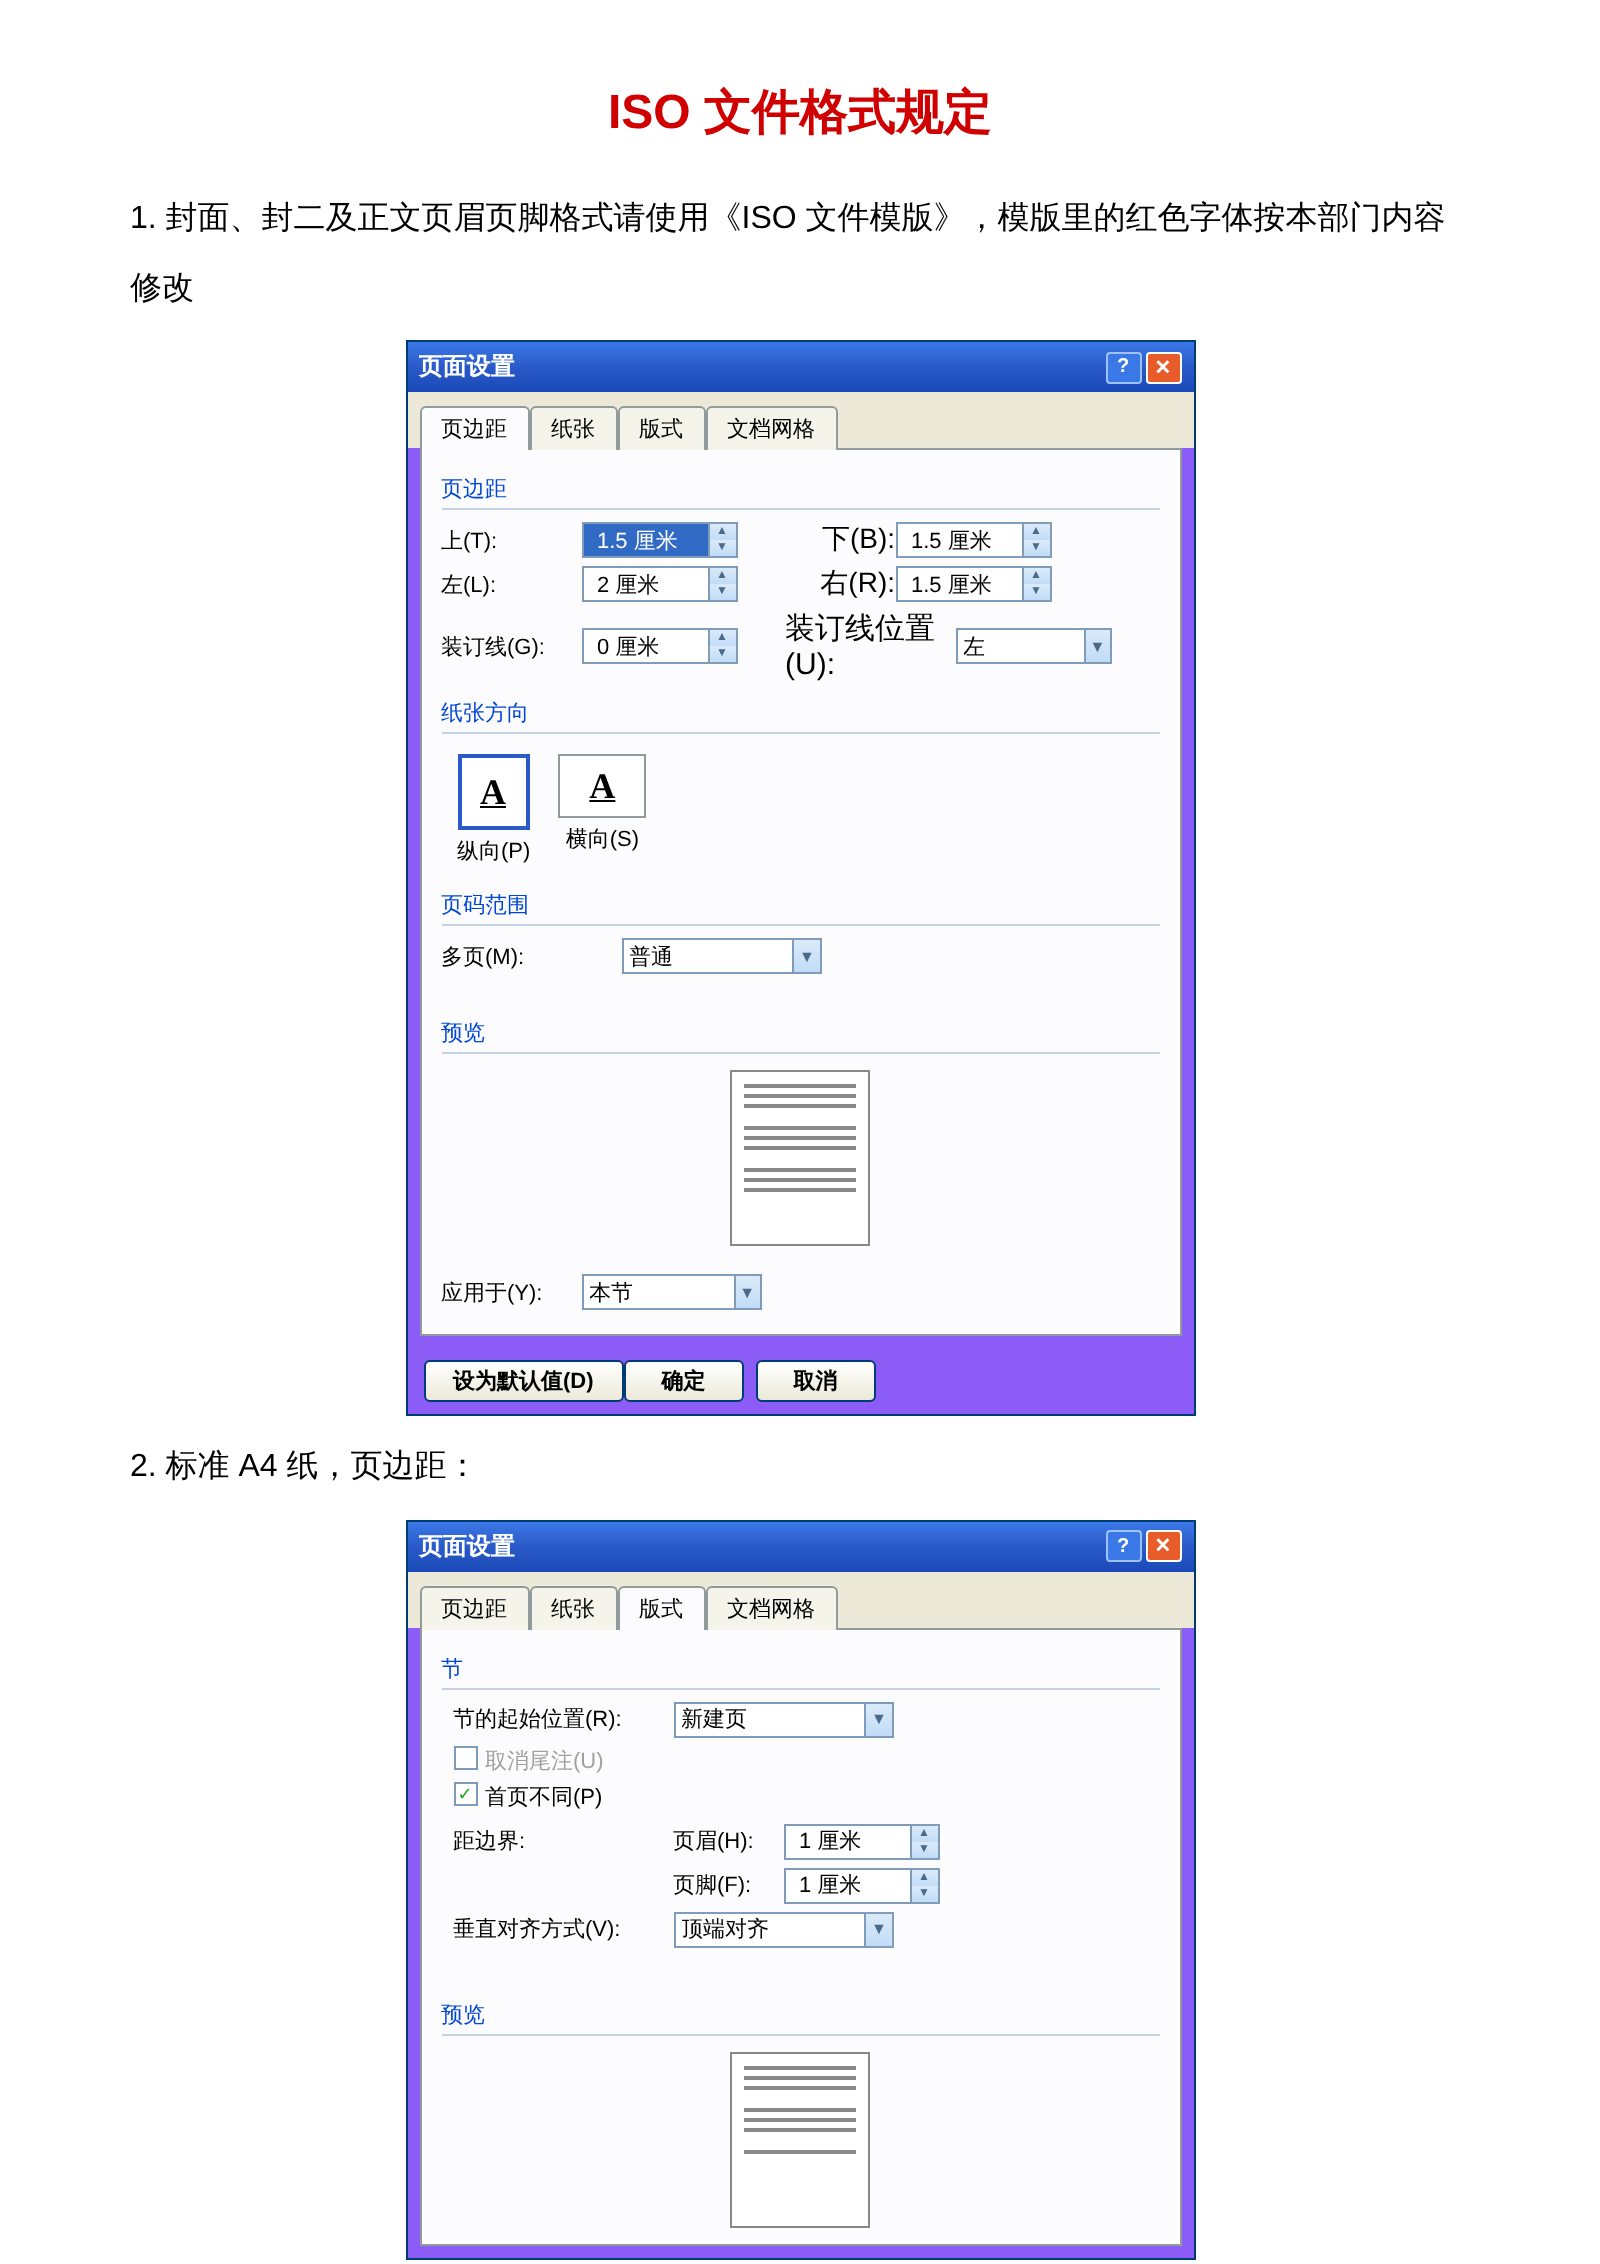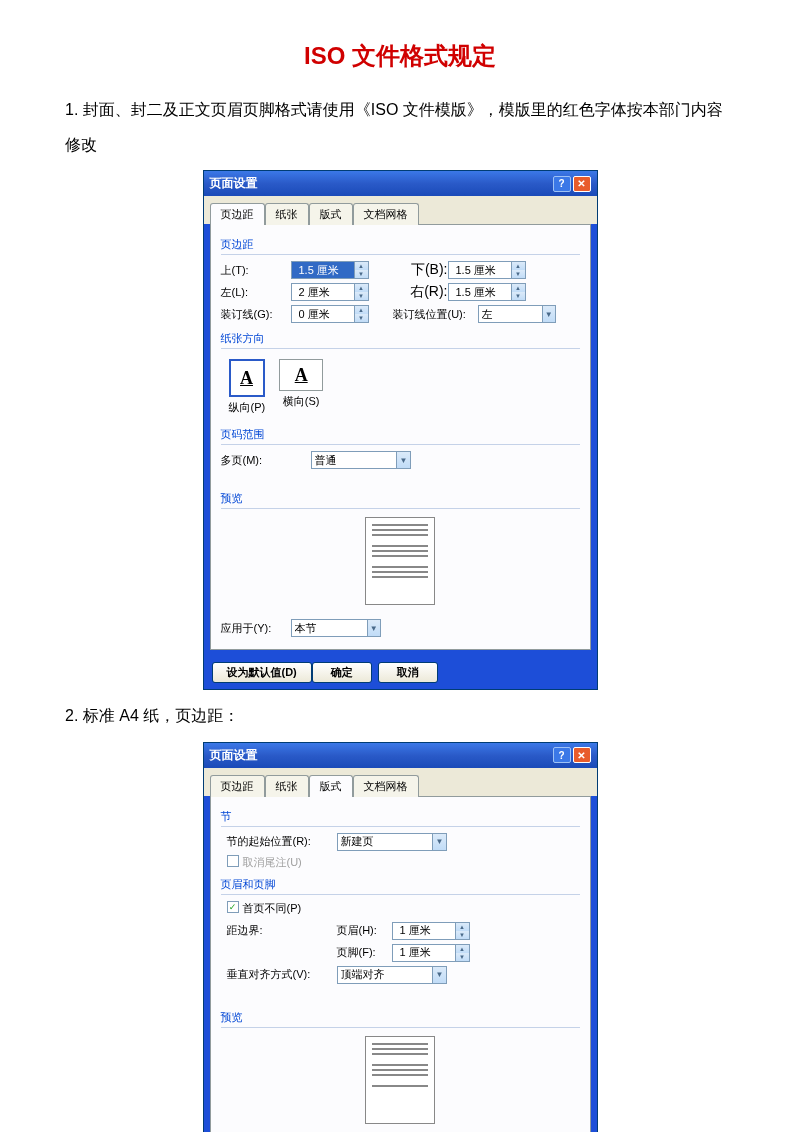--- a/index.html
+++ b/index.html
@@ -1,20 +1,20 @@
 <!DOCTYPE html>
 <html><head>
 <meta charset="utf-8">
 <style>
 * { box-sizing: border-box; margin: 0; padding: 0; }
 body { background: #fff; font-family: "Microsoft YaHei", SimSun, sans-serif; width: 800px; margin: 0 auto; padding: 40px 65px 20px; }
 .title { color: #d00000; font-size: 24px; font-weight: bold; text-align: center; font-family: "SimHei", sans-serif; margin-bottom: 20px; }
 .para { font-size: 16px; line-height: 2.2; margin-bottom: 8px; }
 .dialog-container { display: flex; justify-content: center; margin: 8px 0; }
-.dialog { width: 395px; border: 1px solid #003c74; background: #1d4ed8; font-family: Tahoma, "SimSun", sans-serif; font-size: 11px; color: #000; }
+.dialog { width: 395px; border: 1px solid #003c74; background: #8b5cf6; font-family: Tahoma, "SimSun", sans-serif; font-size: 11px; color: #000; }
 .dlg-title { background: linear-gradient(to bottom, #3b78e7, #2a5ac8 50%, #1a4ab8); color: #fff; padding: 4px 6px; font-size: 12px; font-weight: bold; display: flex; align-items: center; justify-content: space-between; }
 .dlg-title-btns { display: flex; gap: 2px; }
 .dlg-title-btn { width: 18px; height: 16px; background: #e85c2c; border: 1px solid #fff; border-radius: 2px; display: flex; align-items: center; justify-content: center; color: #fff; font-weight: bold; font-size: 10px; }
 .dlg-title-btn.help { background: #3b78e7; border: 1px solid #9ec2f5; }
 .tabs { display: flex; padding: 6px 6px 0; background: #ece9d8; }
 .tab { padding: 3px 10px; border: 1px solid #919b9c; border-bottom: none; background: #f5f4ea; margin-right: 0; font-size: 11px; position: relative; top: 1px; border-radius: 3px 3px 0 0; }
 .tab.active { background: #fcfcfe; z-index: 2; }
 .tab-body { margin: 0 6px 6px; border: 1px solid #919b9c; background: #fcfcfe; padding: 8px 10px; min-height: 200px; }
 .section-label { color: #0046d5; font-size: 11px; padding: 4px 0 2px; border-bottom: 1px solid #c5d2e8; margin-bottom: 6px; }
 .row { display: flex; align-items: center; margin-bottom: 4px; }
@@ -108,21 +108,21 @@
     <div class="row">
       <span class="lbl">装订线(G):</span>
       <div class="spinner">
             <input value="0 厘米" style="">
             <div class="spin-btns">
               <div class="spin-btn">▲</div>
               <div class="spin-btn">▼</div>
             </div>
           </div>
       <div class="gap-col"></div>
-      <span class="" style="width:85px;font-size:11px">装订线位置(U):</span>
+      <span class="" style="width:85px;font-size:15px">装订线位置(U):</span>
       <div class="combo" style="width:78px">
             <input value="左" style="">
             <div class="combo-btn">▼</div>
           </div>
     </div>
     <div class="section-label">纸张方向</div>
     <div class="orient-row">
       <div class="orient-opt">
         <div class="orient-box">
               <span class="orient-a">A</span>
@@ -202,21 +202,20 @@
       <span style="width:110px;font-size:11px">节的起始位置(R):</span>
       <div class="combo" style="width:110px">
             <input value="新建页" style="">
             <div class="combo-btn">▼</div>
           </div>
     </div>
     <div class="checkbox-row disabled">
       <span class="cb"></span>
       <span>取消尾注(U)</span>
     </div>
-    <div class="section-label">页眉和页脚</div>
     <div class="checkbox-row">
       <span class="cb">✓</span>
       <span>首页不同(P)</span>
     </div>
     <div class="row" style="margin-left:6px;margin-top:6px">
       <span style="width:110px;font-size:11px">距边界:</span>
       <span style="width:55px;font-size:11px">页眉(H):</span>
       <div class="spinner">
             <input value="1 厘米" style="">
             <div class="spin-btns">

